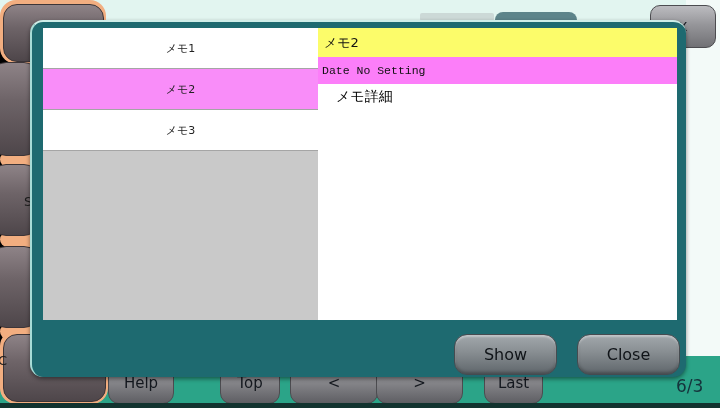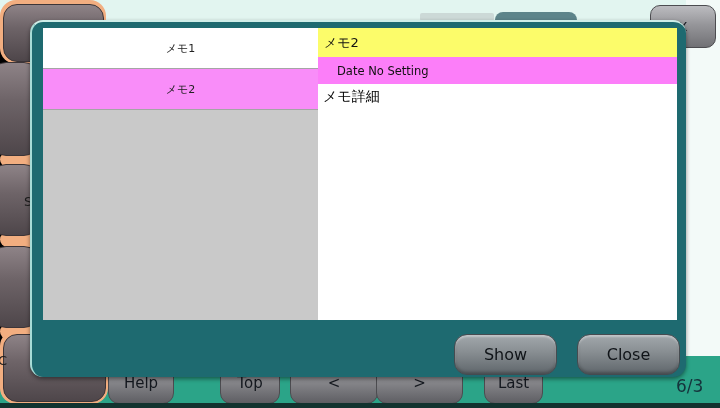--- a/index.html
+++ b/index.html
@@ -51,22 +51,22 @@
   .memo-filler{flex:1;background:#c9c9c9;}
 
   .detail-panel{left:286px;top:6px;width:359px;height:292px;background:#fff;
                 display:flex;flex-direction:column;}
   .detail-title{height:29px;background:#fcfc6a;font-size:13px;color:#111;
                 display:flex;align-items:center;padding-left:6px;box-sizing:border-box;flex:none;}
   .detail-meta{height:27px;display:flex;flex:none;}
   .detail-cat{width:217px;background:#f8796f;font-size:13px;color:#222;
               display:flex;align-items:center;padding-left:6px;box-sizing:border-box;}
   .detail-date{flex:1;background:#fc7ef9;font-size:11.5px;color:#111;
-               display:flex;align-items:center;padding-left:19px;}
-  .detail-body{flex:1;background:#fff;font-size:14px;color:#000;padding:4px 5px;}
+               display:flex;align-items:center;padding-left:4px;font-family:Liberation Mono, monospace;}
+  .detail-body{flex:1;background:#fff;font-size:14px;color:#000;padding:4px 5px;margin-left:13px;}
 
   .modal-btn{top:312px;width:101px;height:39px;border-radius:13px;font-size:16px;
              background:linear-gradient(180deg,#a2a8ac 0%,#878d91 45%,#5f666b 100%);
              border:1px solid #454b50;
              box-shadow:inset 0 2px 2px rgba(255,255,255,.35), inset 0 -2px 3px rgba(0,0,0,.25);
              display:flex;align-items:center;justify-content:center;color:#101418;}
   .show-btn{left:422px;}
   .close-btn{left:545px;}
 </style>
 </head>
@@ -113,20 +113,21 @@
 
   <div class="abs gray-btn x-btn">
     <span>X</span>
   </div>
 
   <div class="abs modal">
 
     <div class="abs memo-list">
       <div class="memo-row">メモ1</div>
       <div class="memo-row selected">メモ2</div>
+      <div class="memo-row">メモ3</div>
       <div class="memo-filler"></div>
     </div>
 
     <div class="abs detail-panel">
       <div class="detail-title">メモ2</div>
       <div class="detail-meta">
         <div class="detail-date">Date No Setting</div>
       </div>
       <div class="detail-body">メモ詳細</div>
     </div>

